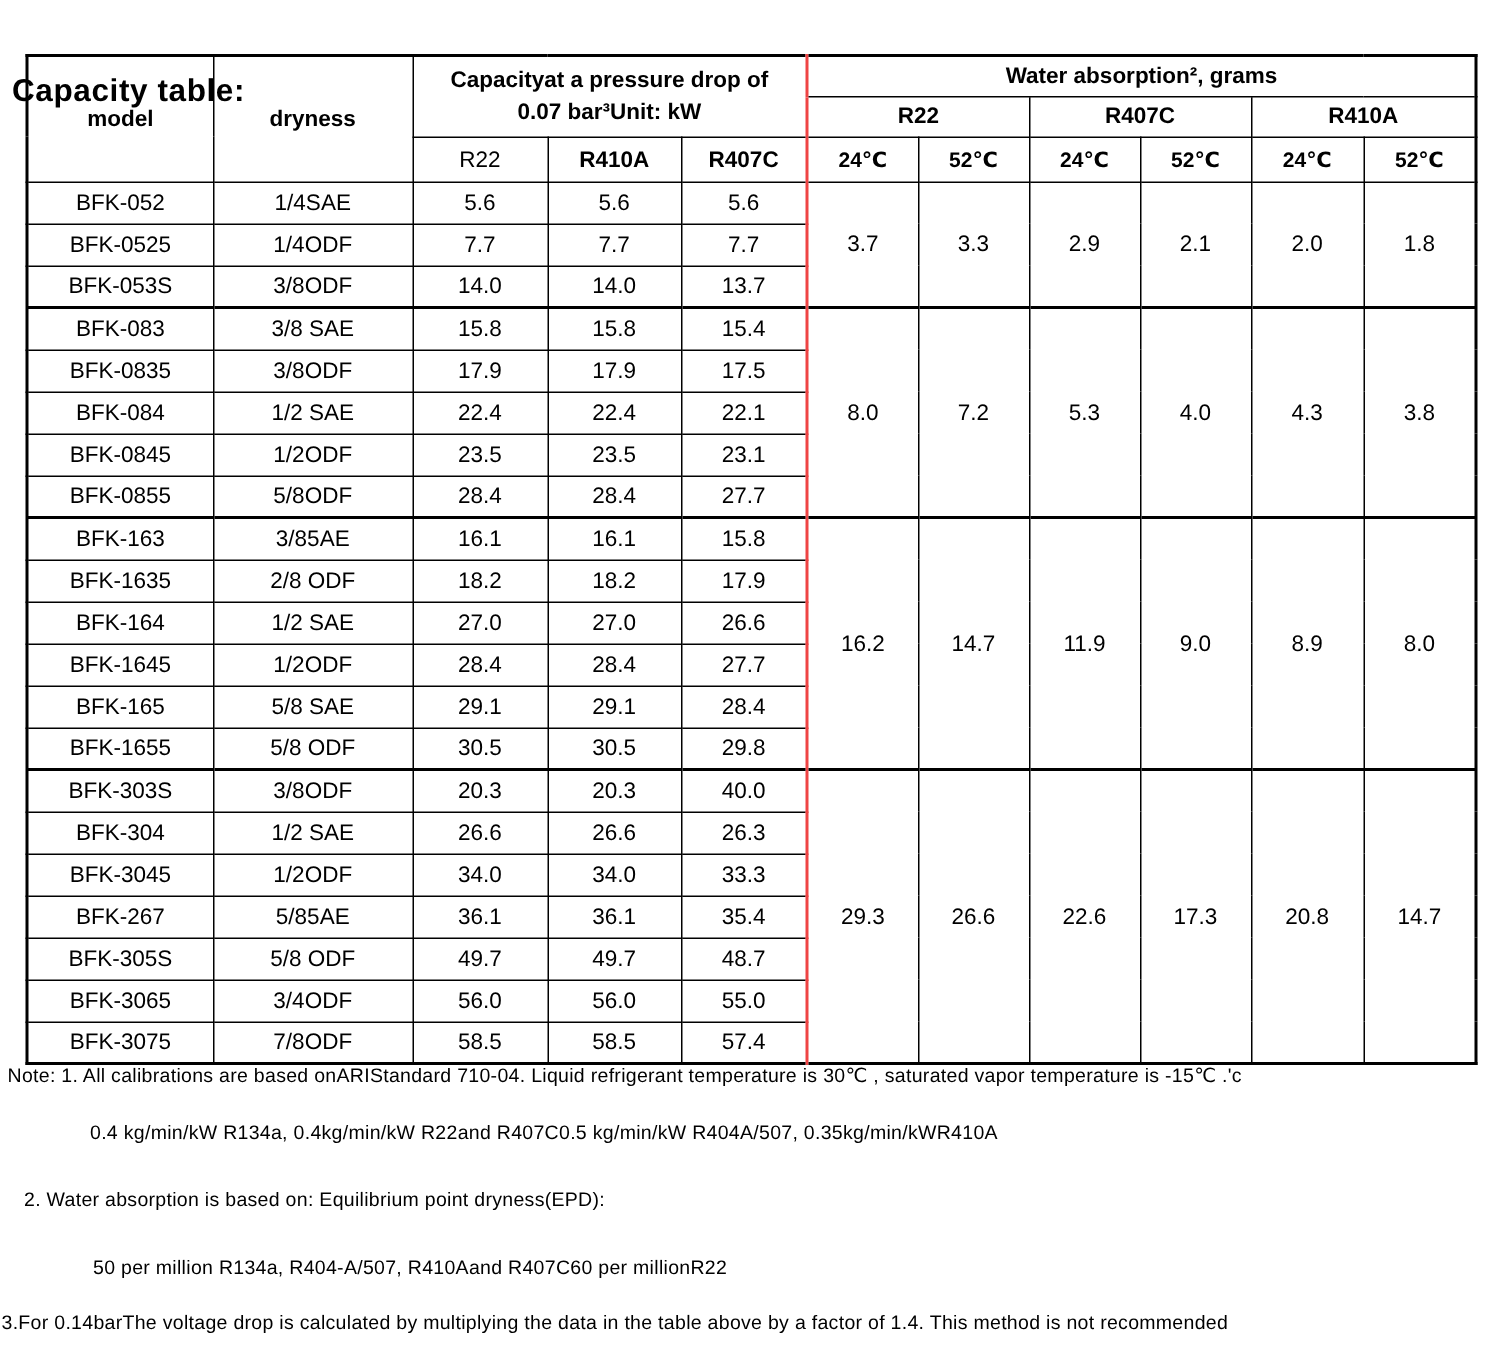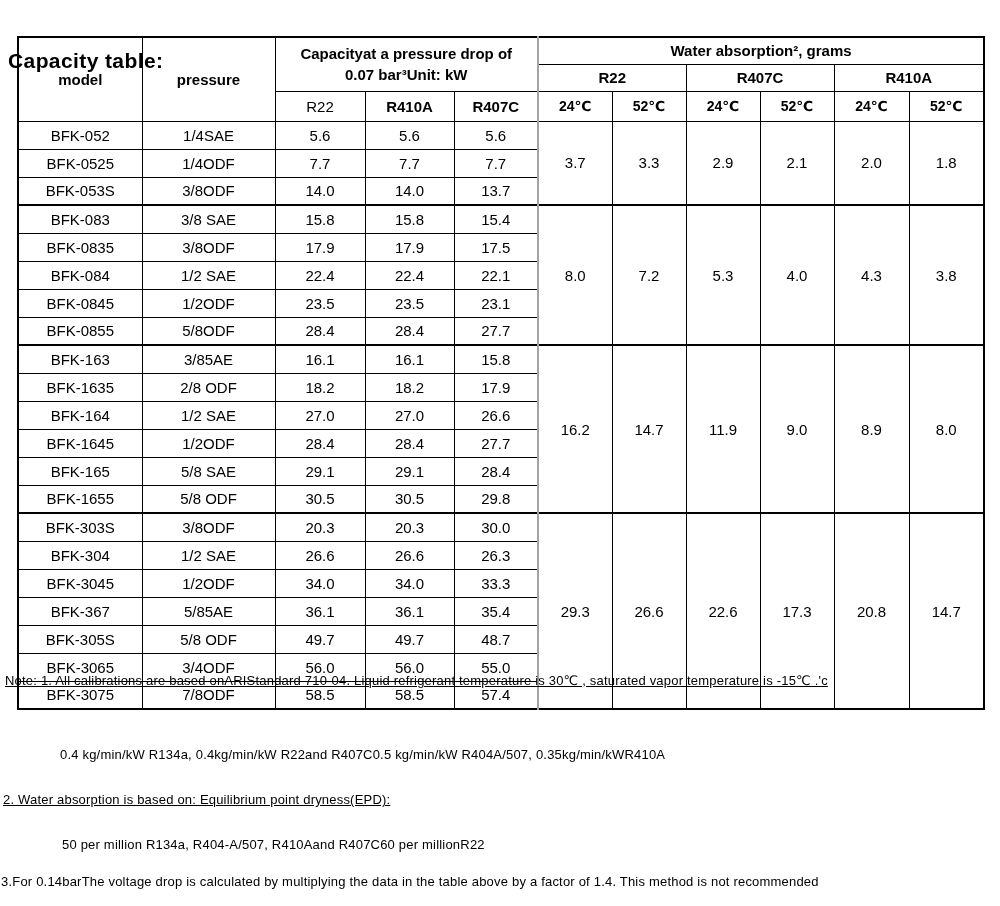--- a/index.html
+++ b/index.html
@@ -23,30 +23,30 @@
     font-size:15px; white-space:nowrap; overflow:hidden;
   }
   .cap thead th { font-weight:bold;margin-top:38px; }
   .cap thead tr.h1 { height:27px; }
   .cap thead tr.h2 { height:27px; }
   .cap thead tr.h3 { height:30px; }
   .cap tbody tr { height:28px;margin-left:32px; }
   .cap tbody td { font-weight:normal; }
   .cap .plain { font-weight:normal; }
   .cap .temp { font-size:14px; }
-  .cap .sect { border-left:2px solid #a3a3a3; }
+  .cap .sect { border-left:2px solid #ef4444; }
   .cap tr.gs th, .cap tr.gs td { border-top:2px solid #000; }
   .cap .two-line { line-height:1.4; }
   .note {
     position:absolute; font-size:13px; letter-spacing:0.2px;
     white-space:nowrap; line-height:16px;
   }
-  .n1 { left:5px;  top:673px;text-decoration:underline; }
+  .n1 { left:5px;  top:709px; }
   .n2 { left:60px; top:747px; }
-  .n3 { left:3px;  top:792px;text-decoration:underline; }
+  .n3 { left:16px;  top:792px; }
   .n4 { left:62px; top:837px; }
   .n5 { left:1px;  top:874px; }
 </style>
 </head>
 <body>
 
 <div class="title">Capacity table:</div>
 
 <table class="cap">
   <colgroup>
@@ -58,21 +58,21 @@
     <col style="width:74px">
       <col style="width:74px">
       <col style="width:74px">
     <col style="width:74px">
       <col style="width:75px">
       <col style="width:75px">
   </colgroup>
   <thead>
     <tr class="h1">
       <th rowspan="3">model</th>
-      <th rowspan="3">pressure</th>
+      <th rowspan="3">dryness</th>
       <th colspan="3" rowspan="2">
         <div class="two-line">
           <div>Capacityat a pressure drop of</div>
           <div>0.07 bar³Unit: kW</div>
         </div>
       </th>
       <th colspan="6" class="sect">Water absorption², grams</th>
     </tr>
     <tr class="h2">
       <th colspan="2" class="sect">R22</th>
@@ -210,21 +210,21 @@
       <td>30.5</td>
       <td>30.5</td>
       <td>29.8</td>
     </tr>
 
     <tr class="gs">
       <td>BFK-303S</td>
       <td>3/8ODF</td>
       <td>20.3</td>
       <td>20.3</td>
-      <td>30.0</td>
+      <td>40.0</td>
       <td rowspan="7" class="sect">29.3</td>
       <td rowspan="7">26.6</td>
       <td rowspan="7">22.6</td>
       <td rowspan="7">17.3</td>
       <td rowspan="7">20.8</td>
       <td rowspan="7">14.7</td>
     </tr>
     <tr>
       <td>BFK-304</td>
       <td>1/2 SAE</td>
@@ -233,21 +233,21 @@
       <td>26.3</td>
     </tr>
     <tr>
       <td>BFK-3045</td>
       <td>1/2ODF</td>
       <td>34.0</td>
       <td>34.0</td>
       <td>33.3</td>
     </tr>
     <tr>
-      <td>BFK-367</td>
+      <td>BFK-267</td>
       <td>5/85AE</td>
       <td>36.1</td>
       <td>36.1</td>
       <td>35.4</td>
     </tr>
     <tr>
       <td>BFK-305S</td>
       <td>5/8 ODF</td>
       <td>49.7</td>
       <td>49.7</td>

